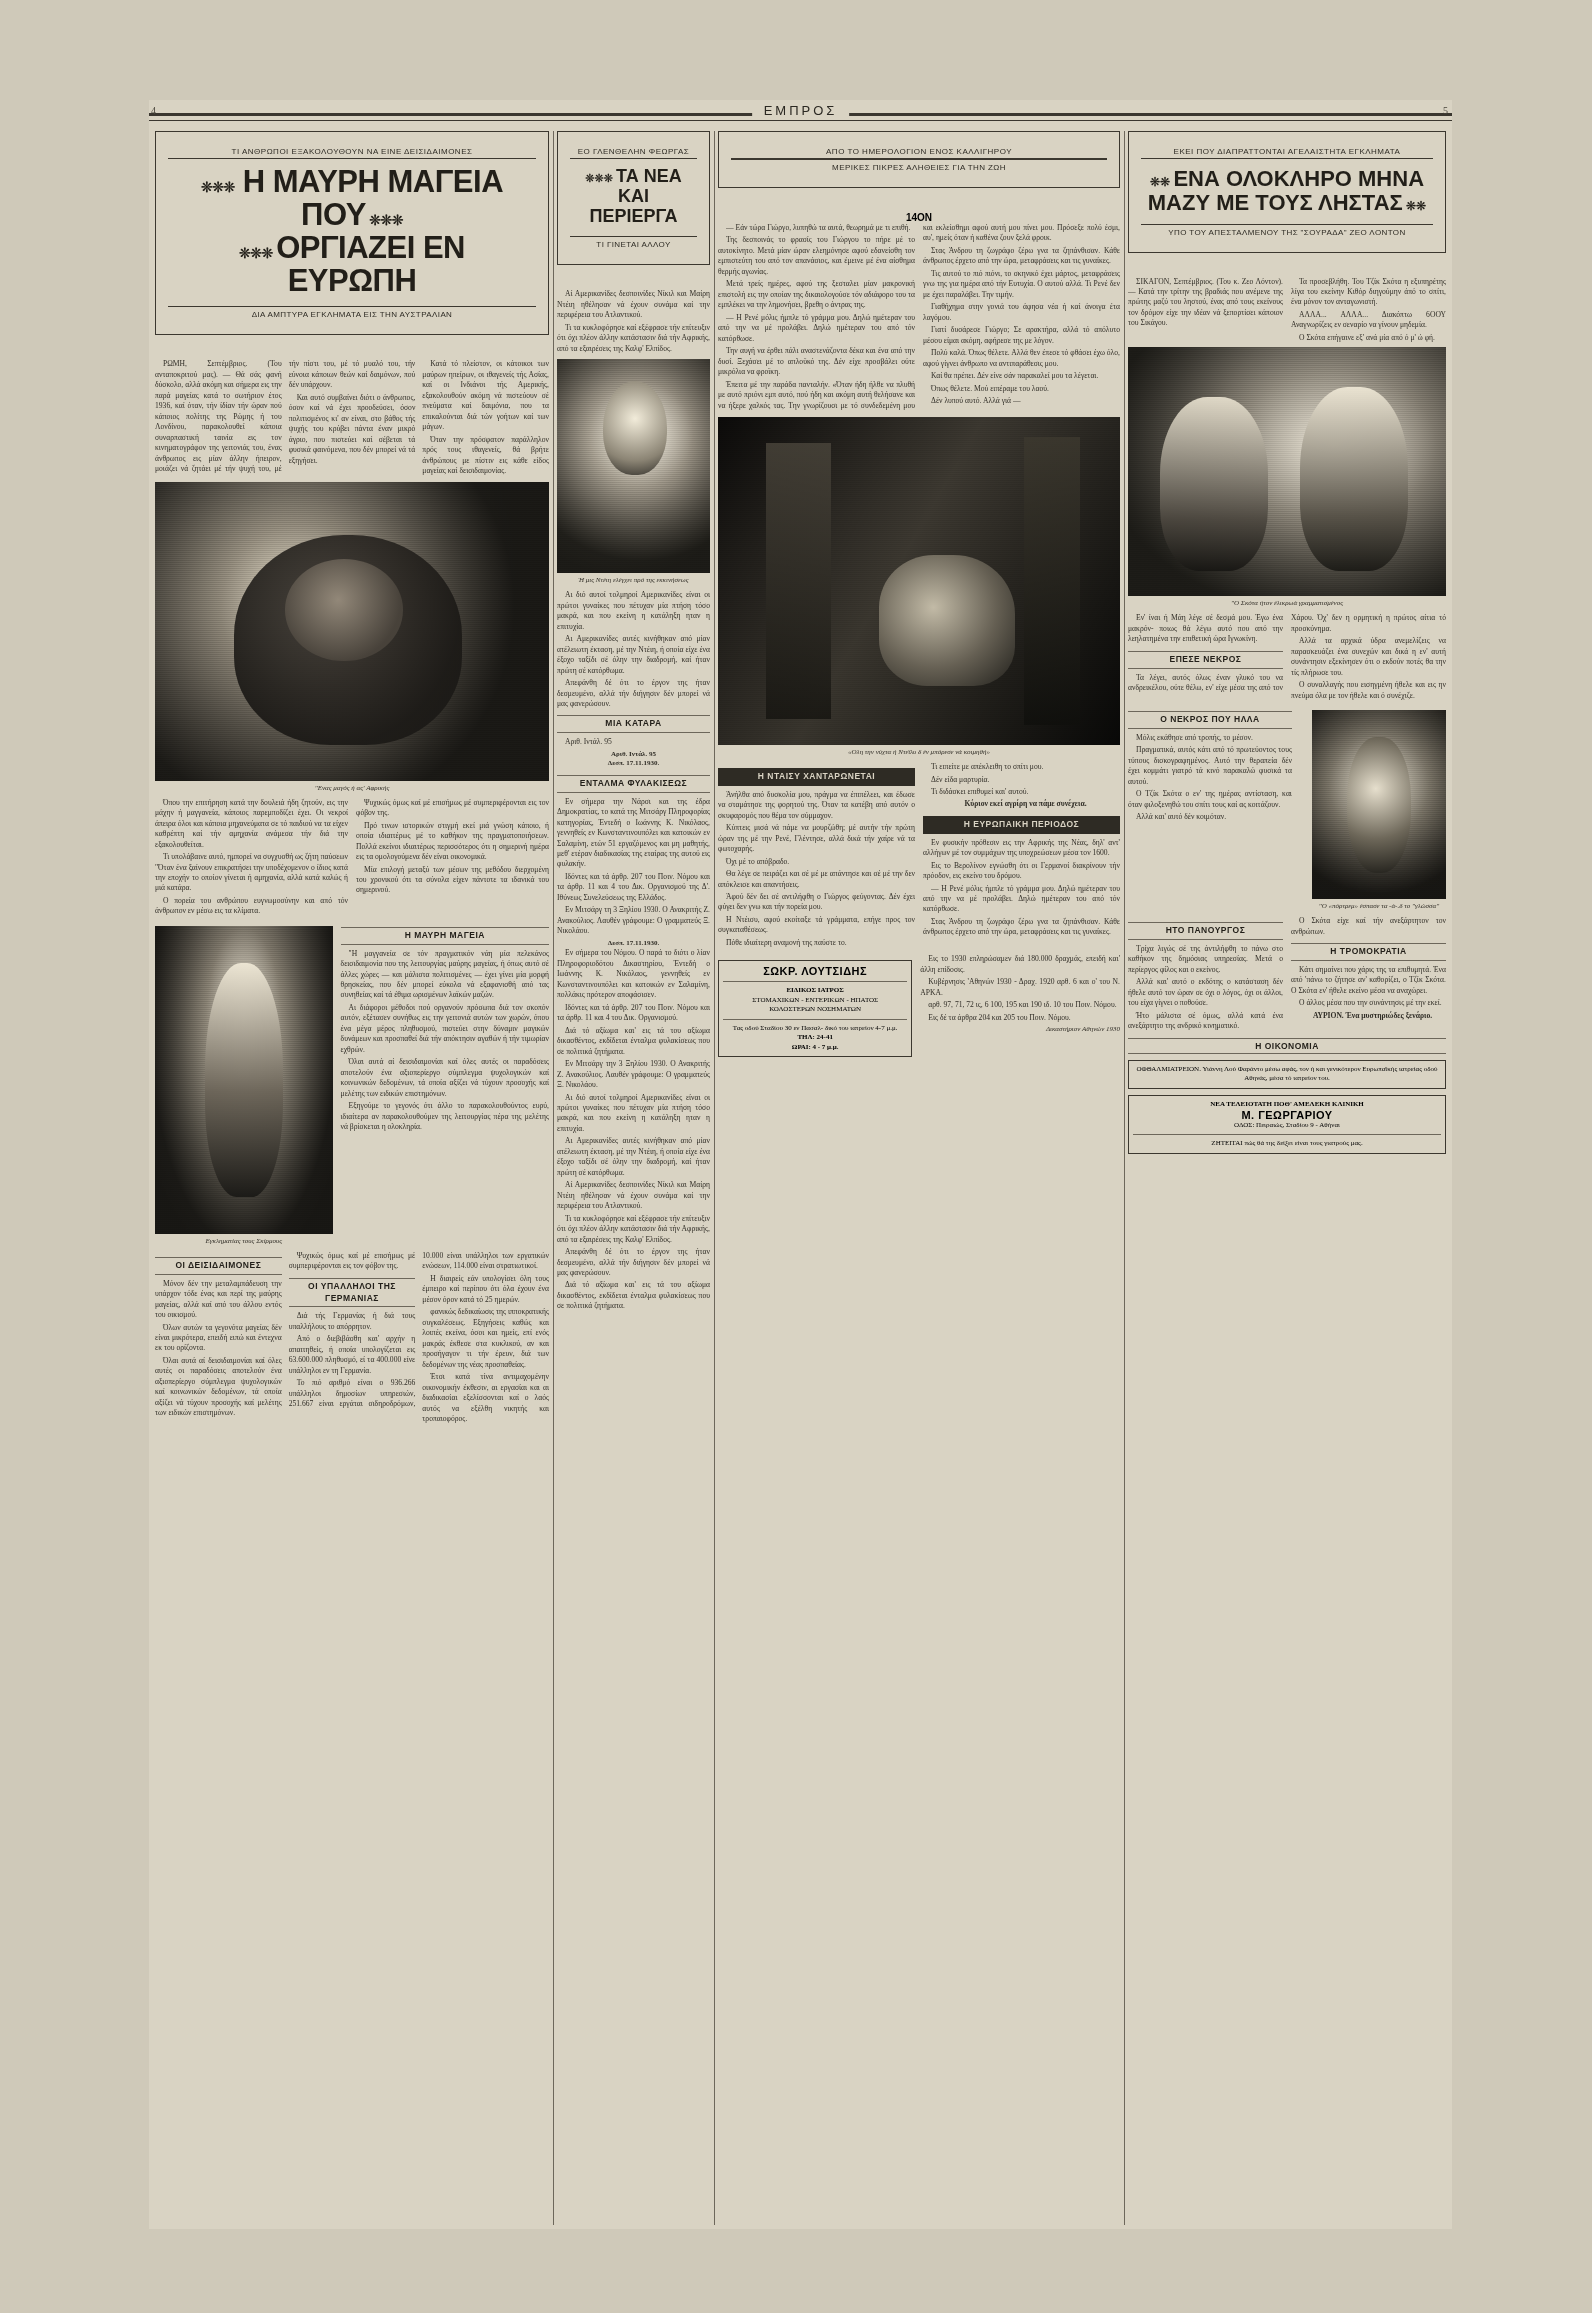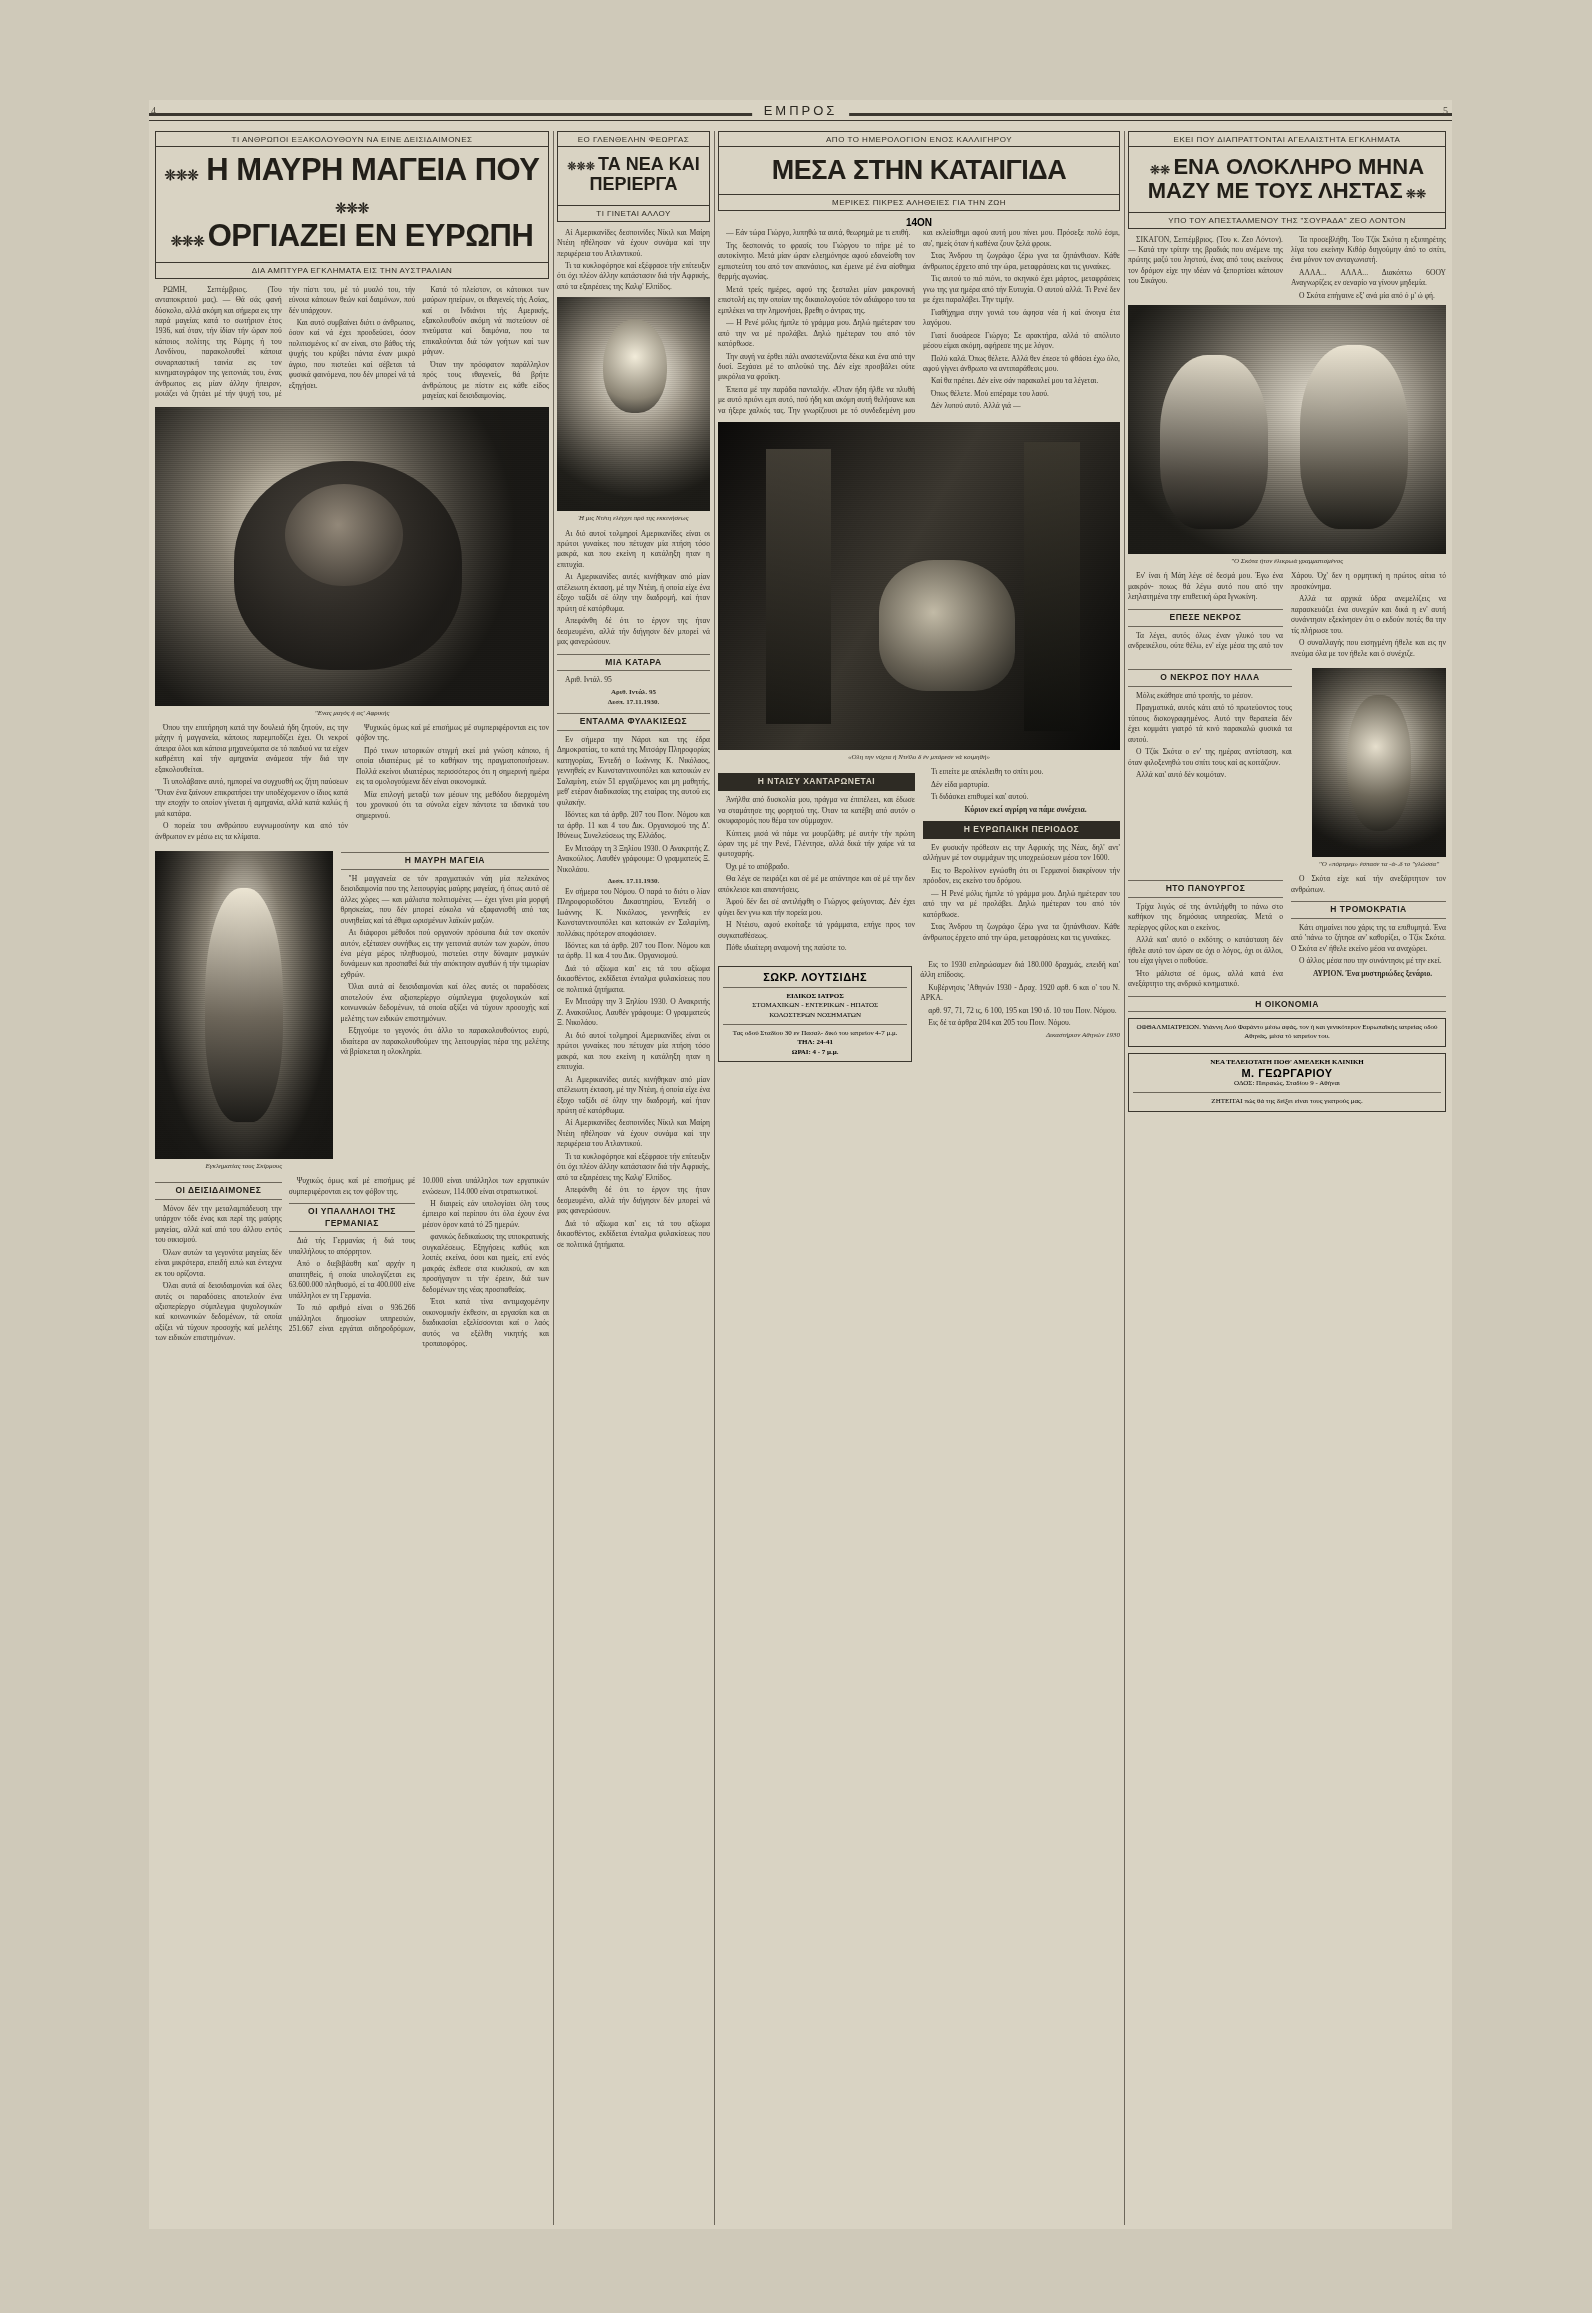--- a/index.html
+++ b/index.html
@@ -21,21 +21,21 @@
   .c1{left:0;width:394px;}
   .c2{left:402px;width:153px;}
   .c3{left:563px;width:402px;}
   .c4{left:973px;width:318px;}
   .vline{position:absolute;top:0;bottom:0;width:1px;background:#6d675b;}
   .v1{left:398px;}
   .v2{left:559px;}
   .v3{left:969px;}
 
   
-  .hbox{border:1.5px solid #3b372f;padding:0;margin-bottom:6px;background:#d9d3c3;}
+  .hbox{border:1.5px solid #3b372f;padding:12px;margin-bottom:24px;background:#d9d3c3;}
   .kicker{border-bottom:1px solid #3b372f;text-align:center;font-family:"Liberation Sans",sans-serif;
     font-size:8px;letter-spacing:0.5px;padding:3px 2px 2px;color:#2e2b24;}
   .hl{font-family:"Liberation Sans",sans-serif;font-weight:bold;text-align:center;color:#221f19;}
   .hl1{font-size:31px;line-height:1.06;padding:7px 4px 9px;letter-spacing:-0.5px;}
   .hl2{font-size:18px;line-height:1.1;padding:8px 4px 10px;}
   .hl3{font-size:27px;line-height:1.05;padding:9px 4px 10px;letter-spacing:-0.5px;}
   .hl4{font-size:22px;line-height:1.08;padding:8px 4px 9px;}
   .subrule{border-top:1px solid #3b372f;text-align:center;font-family:Liberation Sans, sans-serif;
     font-size:8px;letter-spacing:0.4px;padding:3px 2px;color:#2e2b24;}
 
@@ -223,21 +223,20 @@
        <p>Αί Αμερικανίδες δεσποινίδες Νίκιλ και Μαίρη Ντέιη ηθέλησαν νά έχουν συνάμα καί την περιφέρεια του Ατλαντικού.</p>
        <p>Τι τα κυκλοφόρησε καί εξέφρασε τήν επίτευξιν ότι όχι πλέον άλλην κατάστασιν διά τήν Αφρικής, από τα εξαιρέσεις της Καλφ' Ελπίδος.</p>
        <p>Απεφάνθη δέ ότι το έργον της ήταν δεσμευμένο, αλλά τήν διήγησιν δέν μπορεί νά μας φανερώσουν.</p>
        <p>Διά τό αξίωμα και' εις τά του αξίωμα δικασθέντος, εκδίδεται ένταλμα φυλακίσεως που σε πολιτικά ζητήματα.</p>
      </div>
    </div>
 
    <div class="col c3">
      <div class="hbox">
        <div class="kicker">ΑΠΟ ΤΟ ΗΜΕΡΟΛΟΓΙΟΝ ΕΝΟΣ ΚΑΛΛΙΓΗΡΟΥ</div>
-       <div class="hl hl3">ΜΕΣΑ ΣΤΗΝ ΚΑΤΑΙΓΙΔΑ</div>
        <div class="subrule">ΜΕΡΙΚΕΣ ΠΙΚΡΕΣ ΑΛΗΘΕΙΕΣ ΓΙΑ ΤΗΝ ΖΩΗ</div>
      </div>
 
      <div class="num-head">14ΟΝ</div>
 
      <div class="txt two">
        <p>— Εάν τώρα Γιώργο, λυπηθώ τα αυτά, θεωρημά με τι επιθή.</p>
        <p>Της δεσποινάς το φρασίς του Γιώργου το πήρε μέ το αυτοκίνητο. Μετά μίαν ώραν ελεημόνησε αφού εδανείσθη τον εμπιστεύτη του από τον απανάσιος, και έμεινε μέ ένα αίσθημα θερμής αγωνίας.</p>
        <p>Μετά τρείς ημέρες, αφού της ξεσταλει μίαν μακρονική επιστολή εις την οποίαν της δικαιολογούσε τόν αδιάφορο του τα εμπλέκει να την λημονήσει, βρεθη ο άντρας της.</p>
        <p>— Η Ρενέ μόλις ήμπλε τό γράμμα μου. Δηλώ ημέτεραν του από την να μέ προλάβει. Δηλώ ημέτεραν του από τόν κατόρθωσε.</p>

